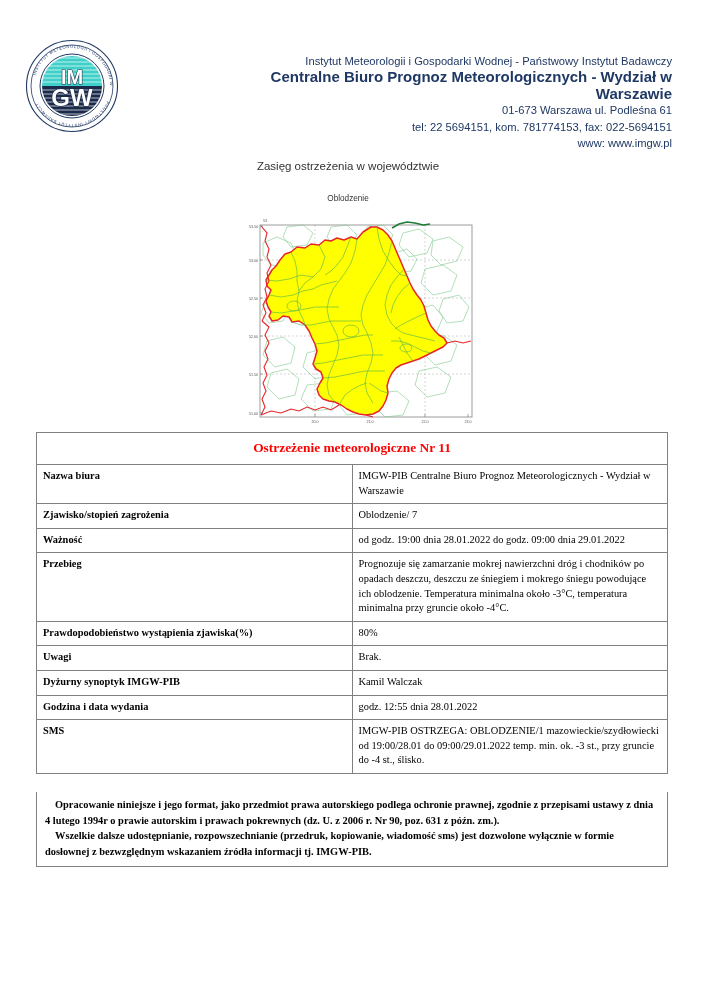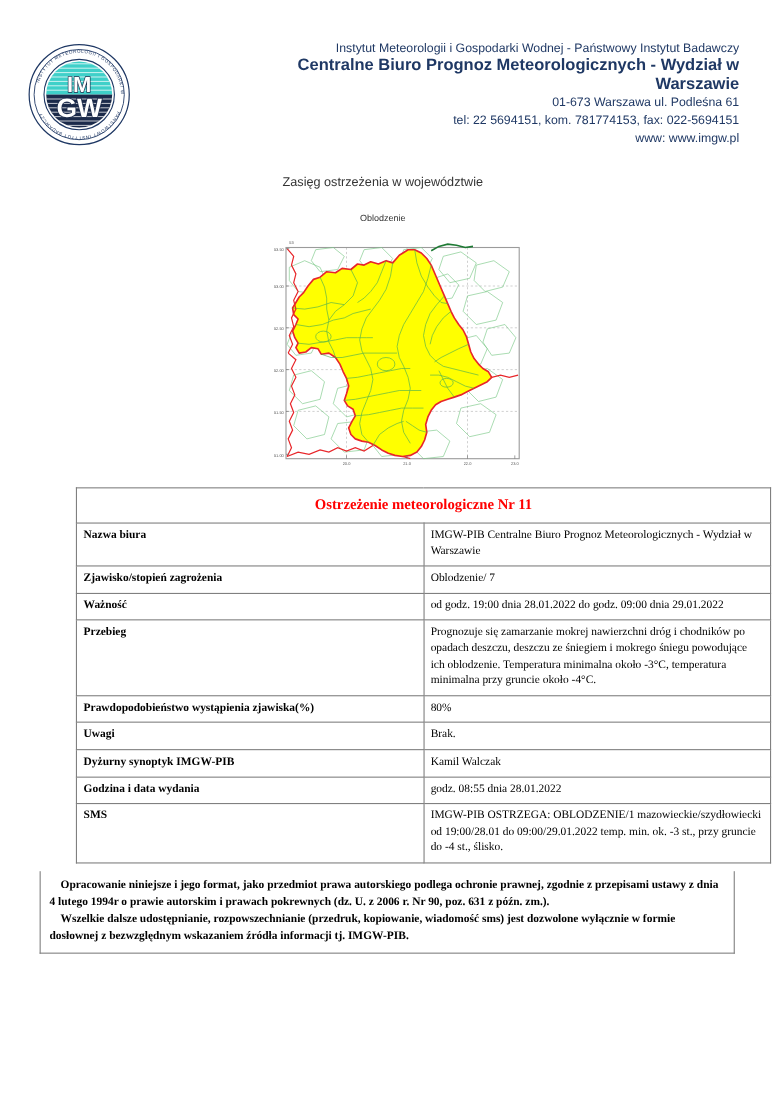--- a/index.html
+++ b/index.html
@@ -27,21 +27,21 @@
   .logo-wrap {
     position: absolute;
     left: 24px;
     top: 38px;
     width: 96px;
     height: 96px;
   }
   .header-text {
     position: absolute;
     right: 30px;
-    top: 36px;
+    top: 53px;
     width: 430px;
     text-align: right;
     font-family: "Liberation Sans", sans-serif;
     color: #1f3864;
     font-size: 11.2px;
     line-height: 16.4px;
   }
   .header-text .line-bold {
     font-weight: bold;
     font-size: 15px;
@@ -74,26 +74,25 @@
     width: 232px;
     height: 212px;
     margin: 10px auto 0 auto;
     margin-left: 247px;
   }
 
   
   .warn-table {
     position: absolute;
     left: 36px;
-    top: 443px;
+    top: 432px;
     width: 632px;
     border-collapse: collapse;
     table-layout: fixed;
     font-family: "Liberation Serif", serif;
-    margin-left: 33px;
   }
   .warn-table td {
     border: 1px solid #808080;
     padding: 4px 6px 5px 6px;
     font-size: 10.4px;
     line-height: 14.6px;
     vertical-align: top;
   }
   .warn-table td.label {
     width: 166px;
@@ -354,21 +353,21 @@
       <td class="value">Brak.</td>
     </tr>
 
     <tr>
       <td class="label">Dyżurny synoptyk IMGW-PIB</td>
       <td class="value">Kamil Walczak</td>
     </tr>
 
     <tr>
       <td class="label">Godzina i data wydania</td>
-      <td class="value">godz. 08:55 dnia 28.01.2022</td>
+      <td class="value">godz. 12:55 dnia 28.01.2022</td>
     </tr>
 
     <tr>
       <td class="label">SMS</td>
       <td class="value">IMGW-PIB OSTRZEGA: OBLODZENIE/1 mazowieckie/szydłowiecki od 19:00/28.01 do 09:00/29.01.2022 temp. min. ok. -3 st., przy gruncie do -4 st., ślisko.</td>
     </tr>
   </tbody>
 </table>
 
 <div class="footer-note">

